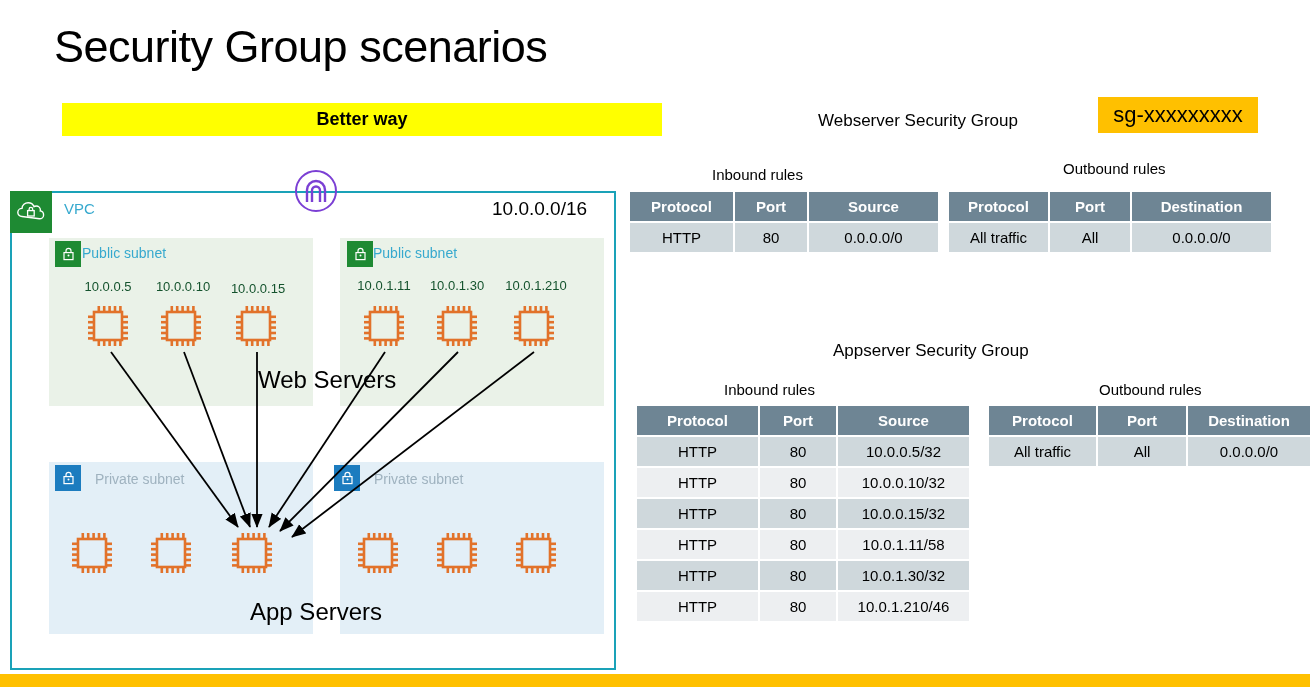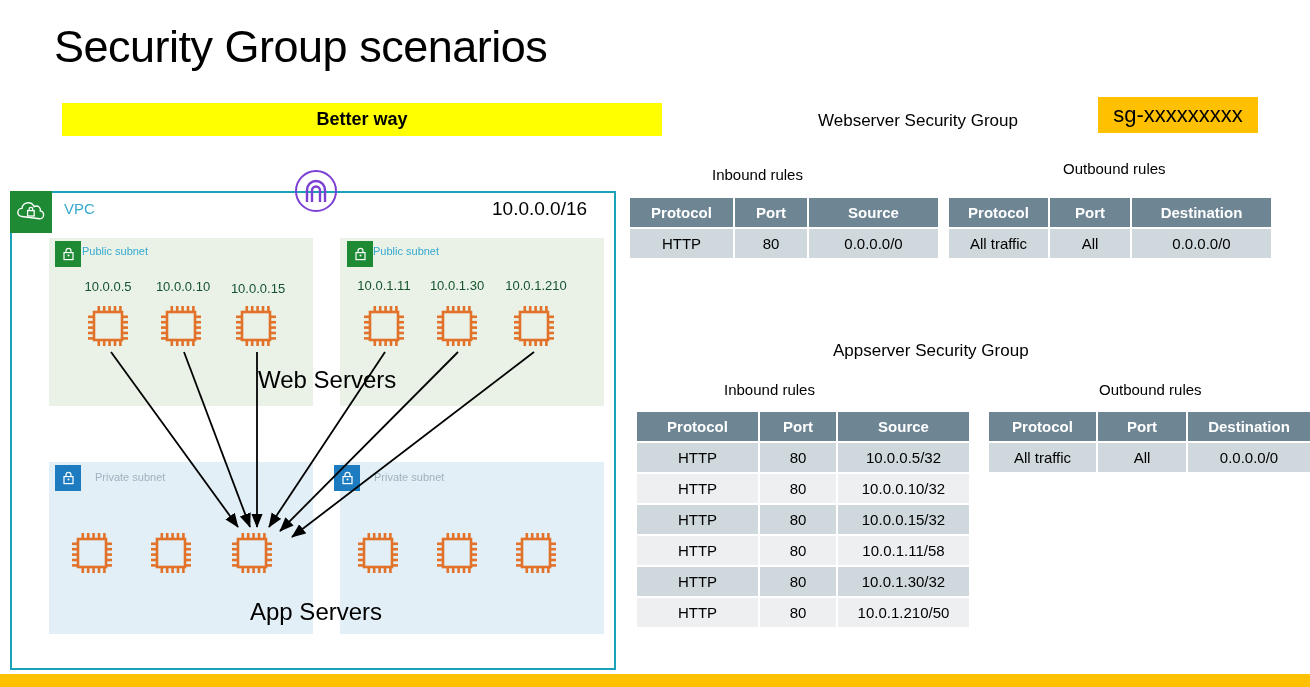--- a/index.html
+++ b/index.html
@@ -45,21 +45,21 @@
 
   .subnet{position:absolute;box-sizing:border-box;}
   .subnet.public{background:#EAF2E8;}
   .subnet.private{background:#E3EFF7;}
   .subnet-icon{
     position:absolute;width:26px;height:26px;
     display:flex;align-items:center;justify-content:center;
   }
   .subnet-icon.green{background:#1E8A33;}
   .subnet-icon.blue{background:#1C7CBF;}
-  .subnet-label{position:absolute;font-size:11px;white-space:nowrap;}
+  .subnet-label{position:absolute;font-size:14px;white-space:nowrap;}
   .subnet-label.green{color:#36A9CE;}
   .subnet-label.blue{color:#9FB2BF;}
 
   .ec2{position:absolute;width:46px;height:46px;}
   .ip-label{
     position:absolute;font-size:13px;white-space:nowrap;color:#14532d;
     text-align:center;
   }
   .tier-label{
     position:absolute;font-size:24px;color:#000;white-space:nowrap;
@@ -67,21 +67,21 @@
   .arrows{position:absolute;left:0;top:0;width:1310px;height:687px;pointer-events:none;}
 
   
   .sg-title{position:absolute;font-size:17px;white-space:nowrap;color:#000;}
   .sg-badge{
     position:absolute;background:#FFC000;display:flex;align-items:center;
     justify-content:center;font-size:22px;white-space:nowrap;color:#000;
   }
   .rules-cap{position:absolute;font-size:15px;white-space:nowrap;color:#000;}
   table.rules{
-    position:absolute;border-collapse:collapse;table-layout:fixed;margin-top:6px;
+    position:absolute;border-collapse:collapse;table-layout:fixed;
   }
   table.rules th{
     background:#6E8594;color:#fff;font-size:15px;font-weight:bold;
     text-align:center;padding:6px 2px;border-right:2px solid #fff;
     border-bottom:2px solid #fff;
   }
   table.rules td{
     background:#CFD8DC;color:#000;font-size:15px;text-align:center;
     padding:6px 2px;border-right:2px solid #fff;border-bottom:2px solid #fff;
   }
@@ -551,21 +551,21 @@
         <td>10.0.1.11/58</td>
       </tr>
       <tr>
         <td>HTTP</td>
         <td>80</td>
         <td>10.0.1.30/32</td>
       </tr>
       <tr class="alt">
         <td>HTTP</td>
         <td>80</td>
-        <td>10.0.1.210/50</td>
+        <td>10.0.1.210/46</td>
       </tr>
     </tbody>
 </table>
 
 <div class="rules-cap" style="left:1099px;top:381px;">Outbound rules</div>
 <table class="rules" style="left:989px;top:406px;width:321px;">
   <colgroup>
       <col style="width:108px">
       <col style="width:90px">
       <col style="width:123px">

